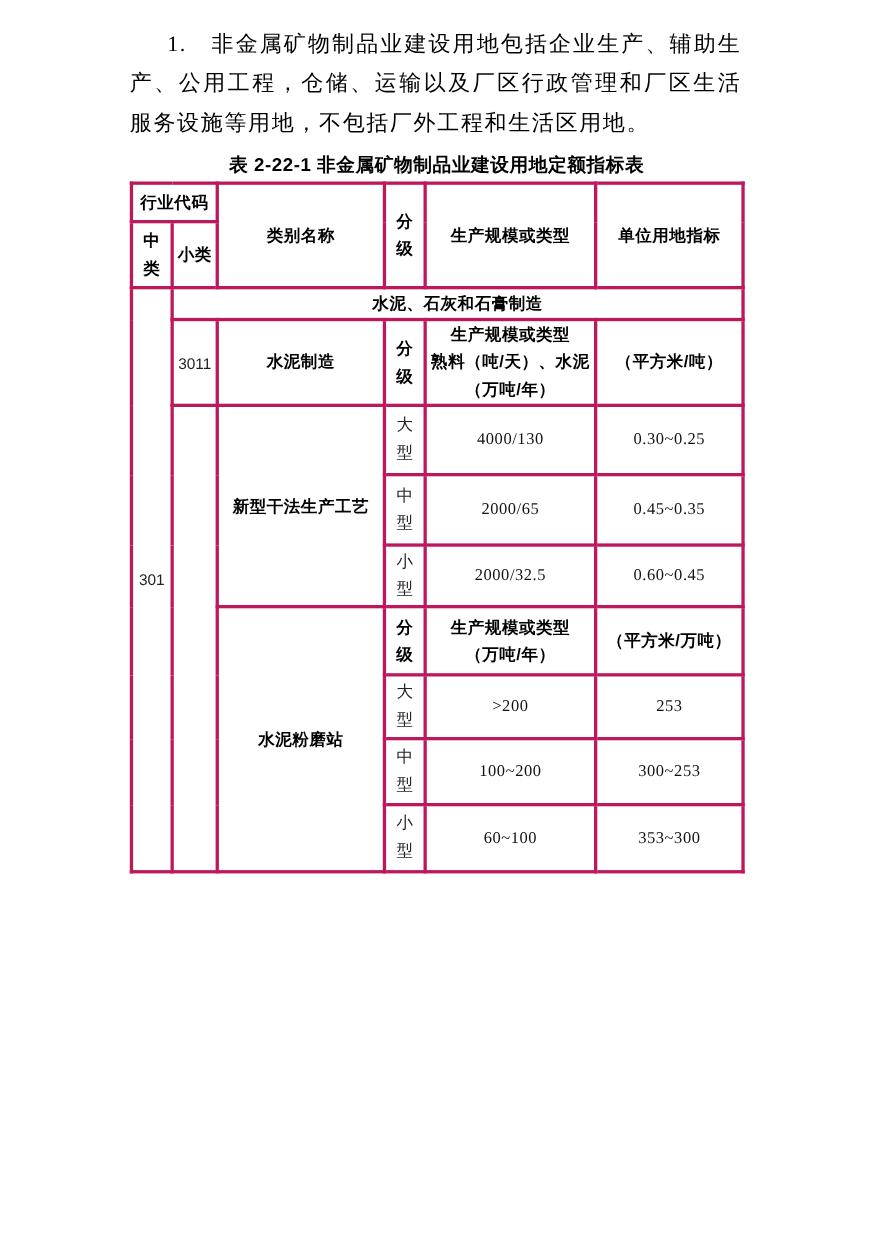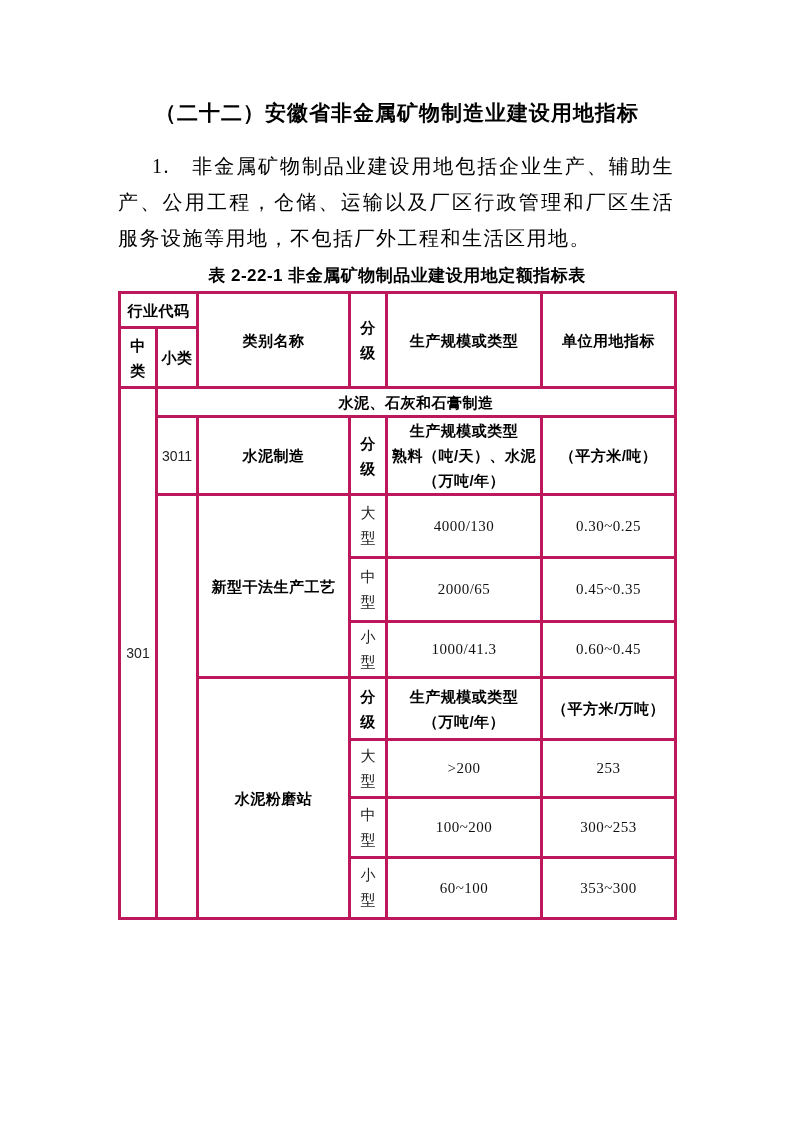--- a/index.html
+++ b/index.html
@@ -105,21 +105,20 @@
     font-size:14px;
     line-height:18px;
     color:#000;
   }
 </style>
 </head>
 <body>
 
 <div class="page">
 
-  <h1 class="title">（二十二）安徽省非金属矿物制造业建设用地指标</h1>
 
   <div class="body-text">
     <p class="para">1.　非金属矿物制品业建设用地包括企业生产、辅助生产、公用工程，仓储、运输以及厂区行政管理和厂区生活服务设施等用地，不包括厂外工程和生活区用地。</p>
   </div>
 
   <div class="caption">表 2-22-1 非金属矿物制品业建设用地定额指标表</div>
 
   <table class="quota">
     <colgroup>
       <col style="width:37px">
@@ -167,21 +166,21 @@
       </tr>
       <tr class="r6">
         <td class="grade">中
 型</td>
         <td class="num">2000/65</td>
         <td class="num">0.45~0.35</td>
       </tr>
       <tr class="r7">
         <td class="grade">小
 型</td>
-        <td class="num">1000/41.3</td>
+        <td class="num">2000/32.5</td>
         <td class="num">0.60~0.45</td>
       </tr>
       <tr class="r8">
         <td rowspan="4" class="th">水泥粉磨站</td>
         <td class="th">分
 级</td>
         <td class="th">生产规模或类型
 （万吨/年）</td>
         <td class="th">（平方米/万吨）</td>
       </tr>

